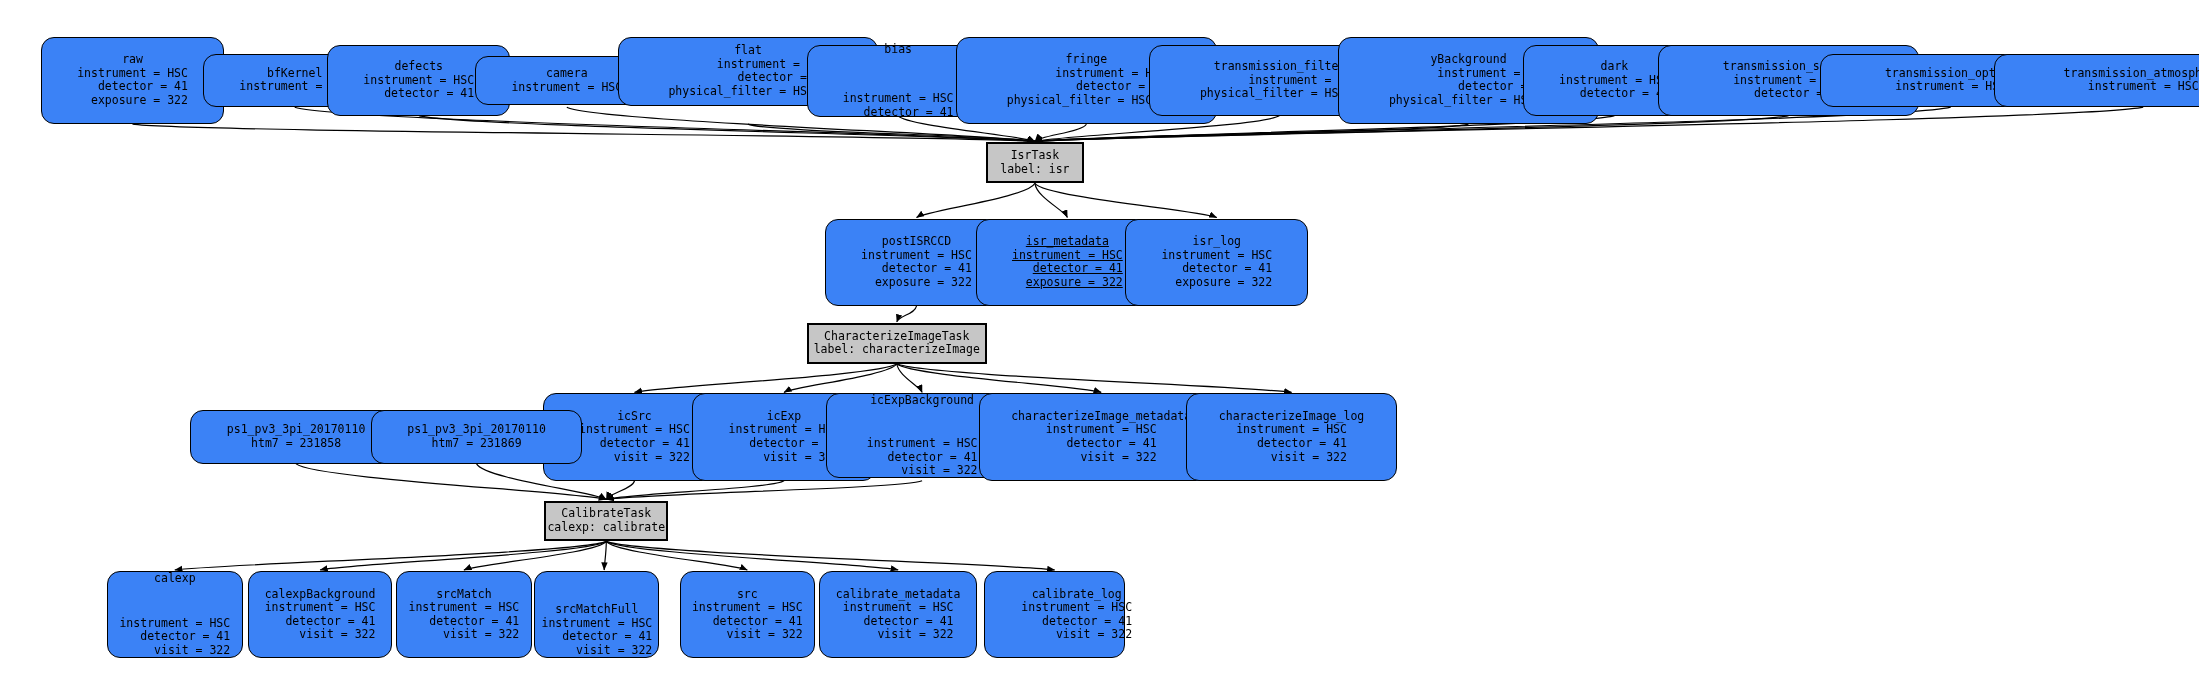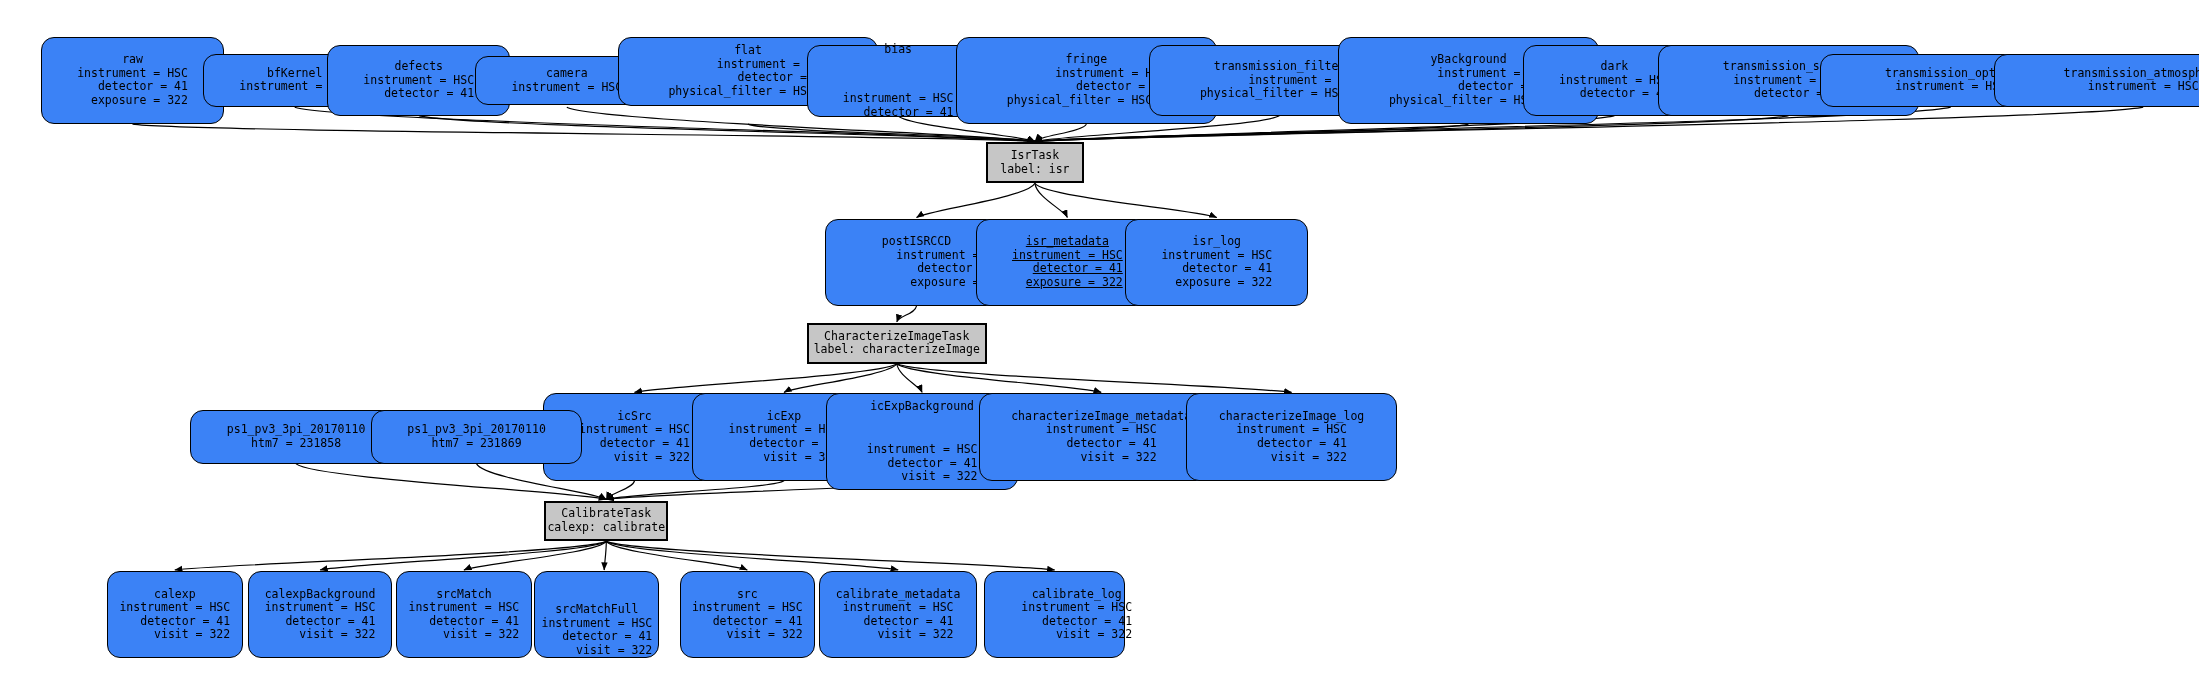--- a/index.html
+++ b/index.html
@@ -155,21 +155,21 @@
         <span class="rows">
           <span class="ln">instrument = HSC</span>
         </span>
       </div>
       <div class="node task" style="left: 985.59px; top: 142.41px; width: 98.7px; height: 40.89px; justify-content: center;">
         <span class="ln ttl ttlwrap">IsrTask</span>
         <span class="rows">
           <span class="ln">label: isr</span>
         </span>
       </div>
-      <div class="node dataset" style="left: 824.85px; top: 218.55px; width: 183.3px; height: 87.42px; align-items: flex-end;">
+      <div class="node dataset" style="left: 824.85px; top: 218.55px; width: 183.3px; height: 87.42px;">
         <span class="ln ttl ttlwrap">postISRCCD</span>
         <span class="rows">
           <span class="ln">instrument = HSC</span>
           <span class="ln">detector = 41</span>
           <span class="ln">exposure = 322</span>
         </span>
       </div>
       <div class="node dataset" style="left: 975.72px; top: 218.55px; width: 183.3px; height: 87.42px; text-decoration: underline;">
         <span class="ln ttl ttlwrap">isr_metadata</span>
         <span class="rows">
@@ -201,21 +201,21 @@
         </span>
       </div>
       <div class="node dataset" style="left: 692.31px; top: 393.39px; width: 183.3px; height: 87.42px;">
         <span class="ln ttl ttlwrap">icExp</span>
         <span class="rows">
           <span class="ln">instrument = HSC</span>
           <span class="ln">detector = 41</span>
           <span class="ln">visit = 322</span>
         </span>
       </div>
-      <div class="node dataset" style="left: 826.26px; top: 393.39px; width: 191.76px; height: 97px; gap: 30px;">
+      <div class="node dataset" style="left: 826.26px; top: 393.39px; width: 191.76px; height: 85px; gap: 30px;">
         <span class="ln ttl ttlwrap">icExpBackground</span>
         <span class="rows">
           <span class="ln">instrument = HSC</span>
           <span class="ln">detector = 41</span>
           <span class="ln">visit = 322</span>
         </span>
       </div>
       <div class="node dataset" style="left: 978.54px; top: 393.39px; width: 245.34px; height: 87.42px;">
         <span class="ln ttl ttlwrap">characterizeImage_metadata</span>
         <span class="rows">
@@ -243,21 +243,21 @@
         <span class="rows">
           <span class="ln">htm7 = 231869</span>
         </span>
       </div>
       <div class="node task" style="left: 544.26px; top: 500.55px; width: 124.08px; height: 40.89px;">
         <span class="ln ttl ttlwrap">CalibrateTask</span>
         <span class="rows">
           <span class="ln">calexp: calibrate</span>
         </span>
       </div>
-      <div class="node dataset" style="left: 107.16px; top: 571.05px; width: 135.36px; height: 87.42px;">
+      <div class="node dataset" style="left: 107.16px; top: 571.05px; width: 135.36px; height: 87.42px; justify-content: space-between;">
         <span class="ln ttl ttlwrap">calexp</span>
         <span class="rows">
           <span class="ln">instrument = HSC</span>
           <span class="ln">detector = 41</span>
           <span class="ln">visit = 322</span>
         </span>
       </div>
       <div class="node dataset" style="left: 248.16px; top: 571.05px; width: 143.82px; height: 87.42px;">
         <span class="ln ttl ttlwrap">calexpBackground</span>
         <span class="rows">

